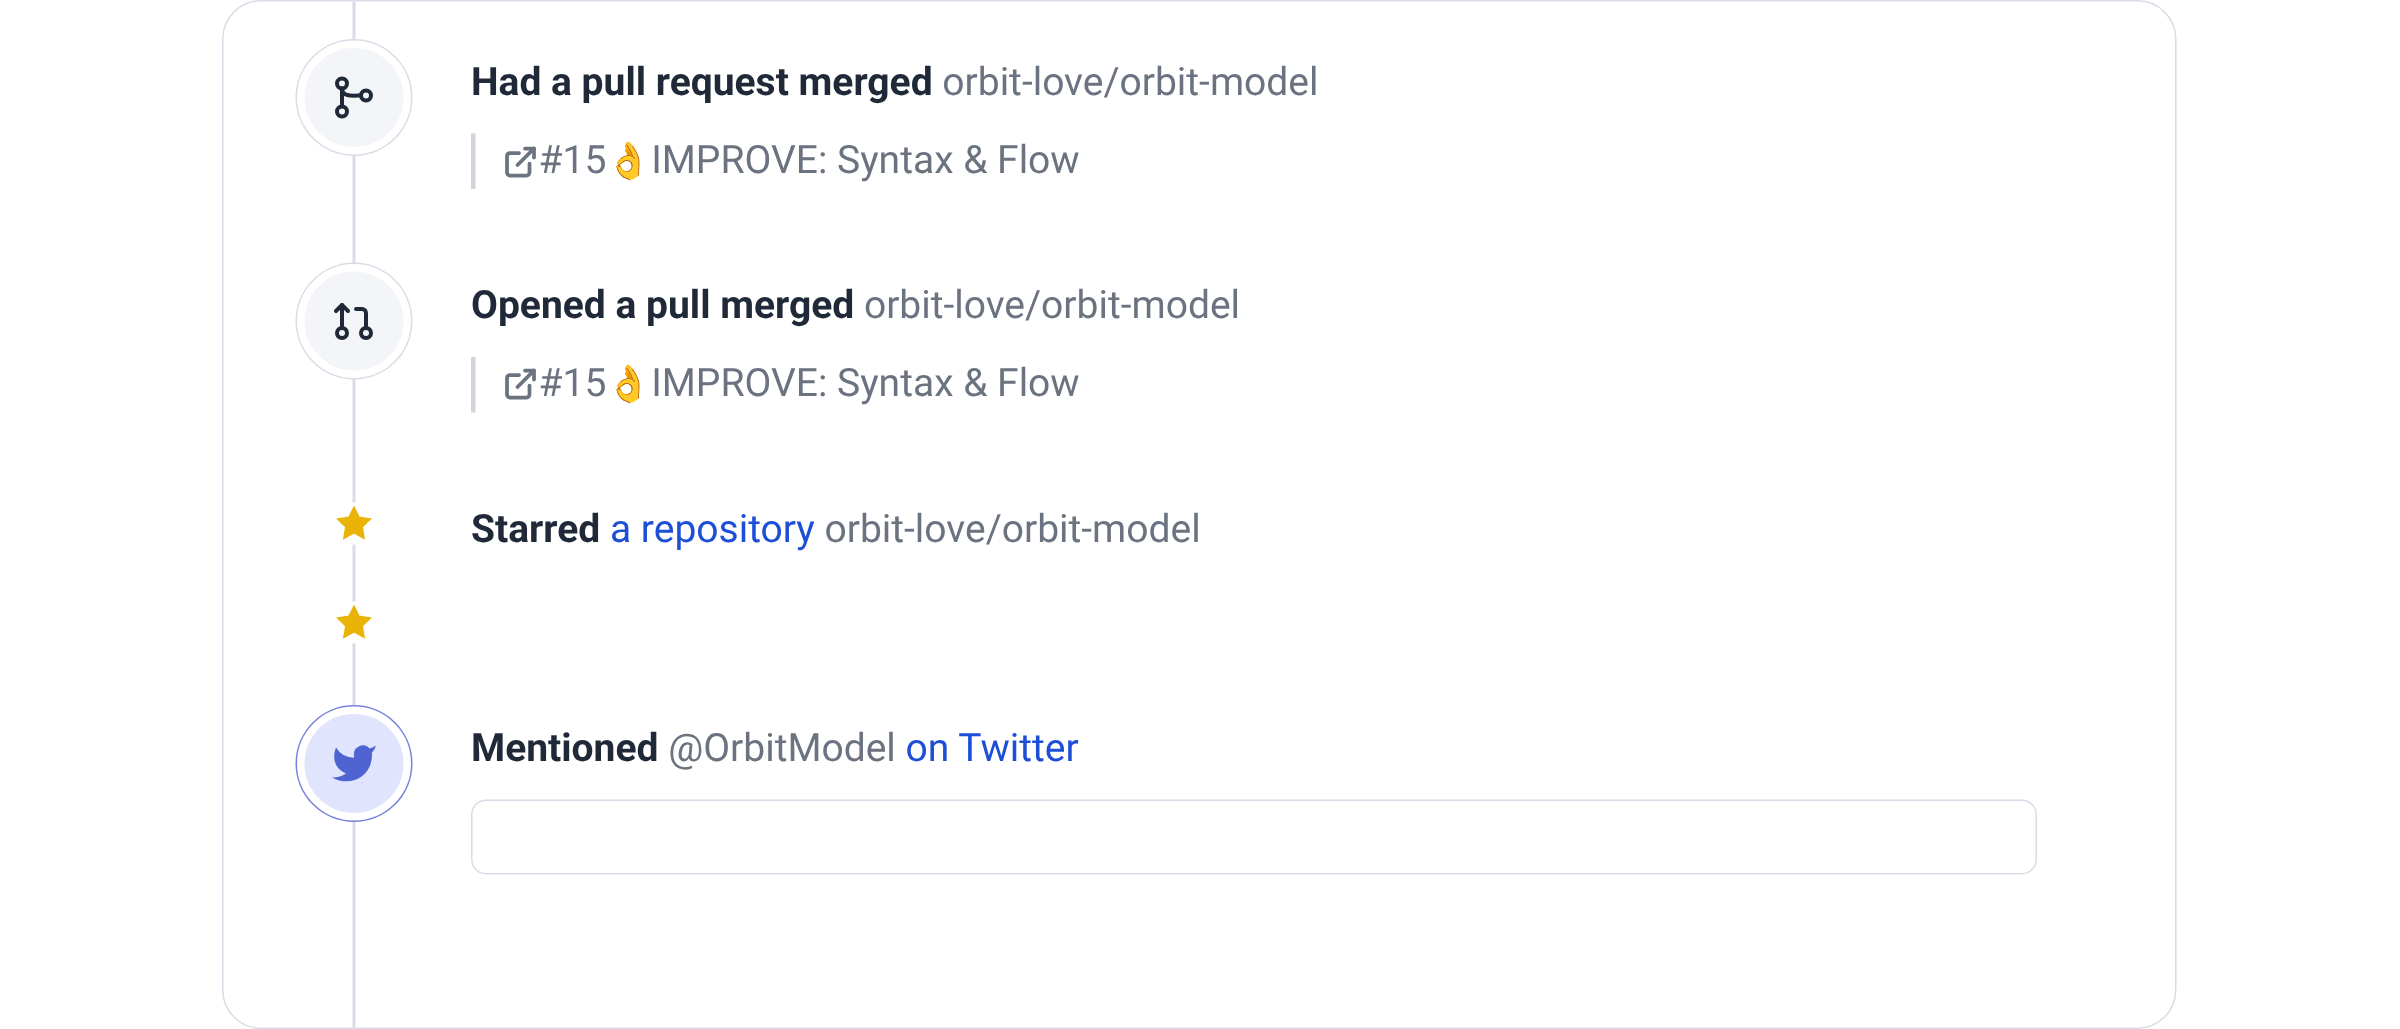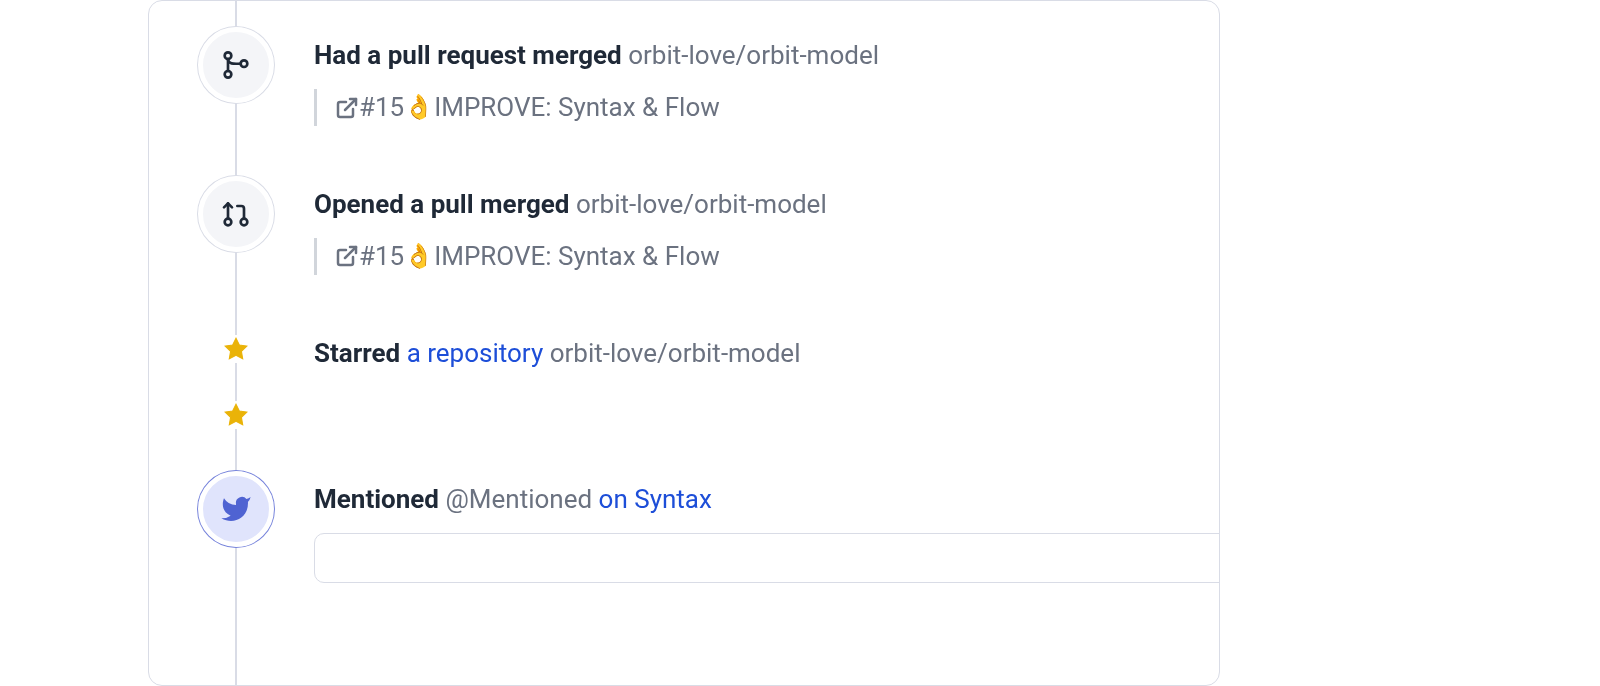--- a/index.html
+++ b/index.html
@@ -7,24 +7,24 @@
       font-family: -apple-system, BlinkMacSystemFont, "Segoe UI", Roboto, Helvetica, Arial, sans-serif;
       background: #ffffff;
       width: 1600px;
       height: 686px;
       position: relative;
     }
     .card {
       position: absolute;
       left: 148px;
       top: 0;
-      width: 1072px;
+      width: 1303px;
       height: 686px;
       border: 1px solid #d9dce6;
-      border-radius: 14px;
+      border-radius: 26px;
       background: #ffffff;
       overflow: hidden;
     }
     .timeline {
       position: relative;
       padding: 36px 0 0 0;
     }
     .timeline-line {
       position: absolute;
       left: 86px;
@@ -193,21 +193,21 @@
 
     <div class="timeline-item">
       <div class="icon-badge twitter">
         <svg viewBox="0 0 24 24" fill="#4f63d2">
           <path d="M23 3a10.9 10.9 0 0 1-3.14 1.53A4.48 4.48 0 0 0 12 8.09v1A10.66 10.66 0 0 1 3 4s-4 9 5 13a11.64 11.64 0 0 1-7 2c9 5 20 0 20-11.5a4.5 4.5 0 0 0-.08-.83A7.72 7.72 0 0 0 23 3z"></path>
         </svg>
       </div>
       <div class="title-line">
         <span class="bold">Mentioned</span>
         <span> </span>
-        <span class="handle">@Mentioned</span>
-        <span> </span>
-        <span class="suffix">on Syntax</span>
+        <span class="handle">@OrbitModel</span>
+        <span> </span>
+        <span class="suffix">on Twitter</span>
       </div>
       <div class="embed-box"></div>
     </div>
 
   </div>
 </div>
 
 </body></html>

